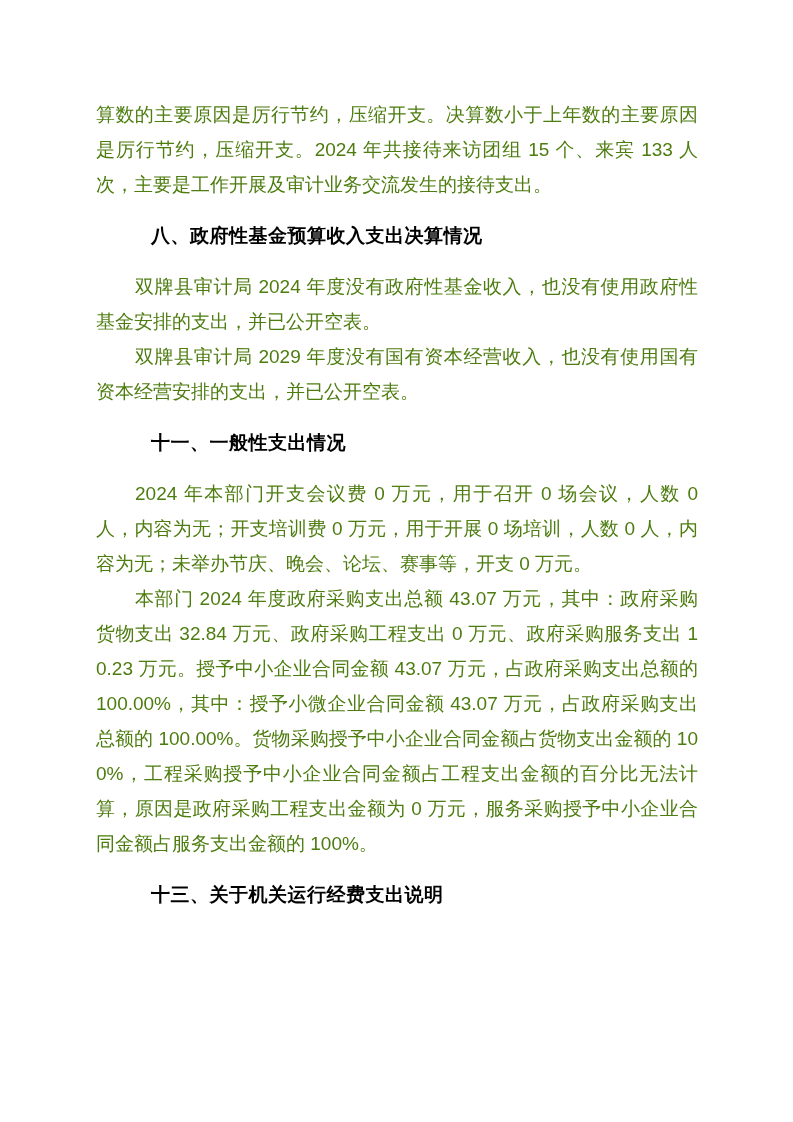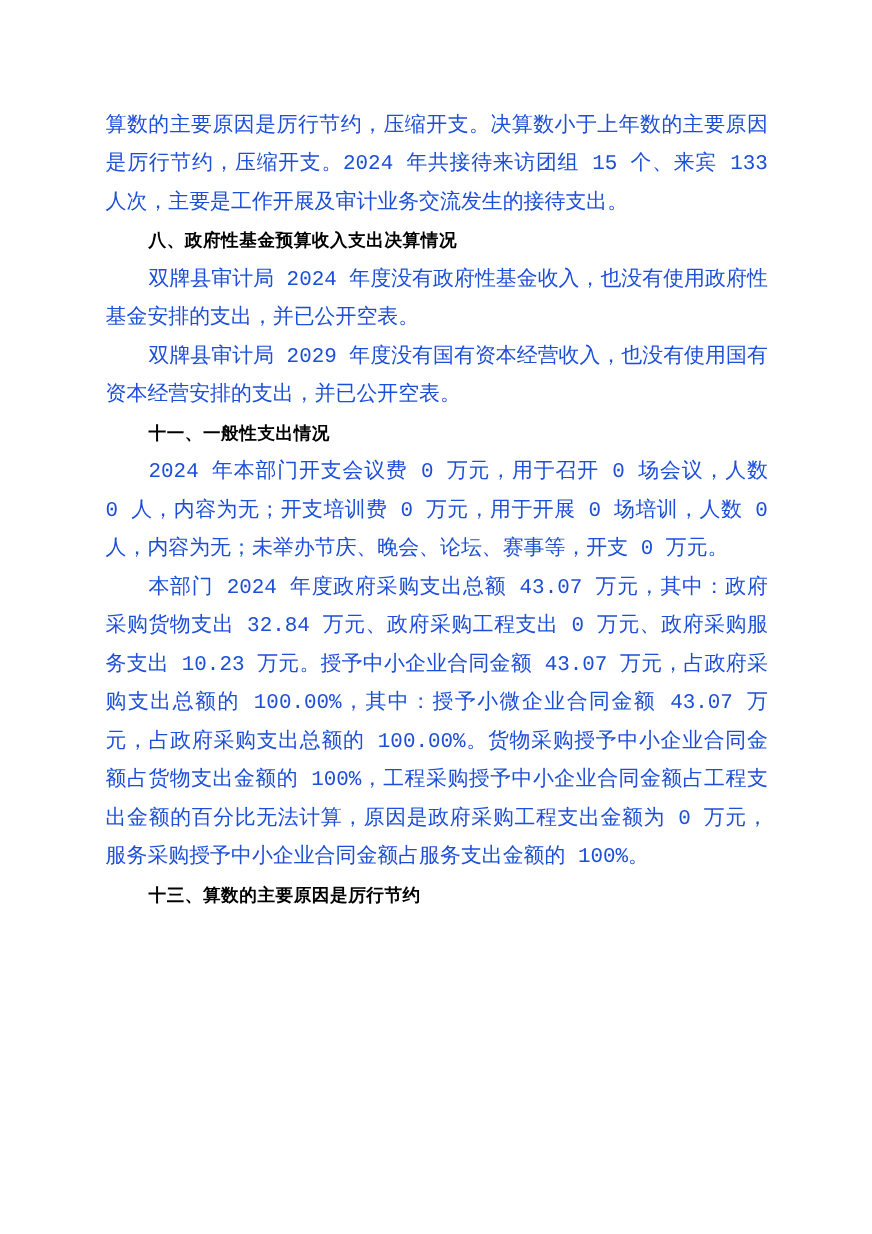--- a/index.html
+++ b/index.html
@@ -17,51 +17,51 @@
     color: #000000;
   }
   .content {
     position: absolute;
     left: 96px;
     top: 97px;
     width: 602px;
   }
   .para {
     margin: 0;
-    font-family: Liberation Mono, monospace;
+    font-family: Liberation Sans, sans-serif;
     font-size: 19px;
     line-height: 35px;
-    color: #1d4ed8;
+    color: #4d7c0f;
     text-align: justify;
     text-justify: inter-ideograph;
     word-break: break-all;
   }
   .para.indent {
     text-indent: 39px;
   }
   .heading {
-    margin: 0;
+    margin: 16px;
     font-family: "Liberation Sans", "DejaVu Sans", sans-serif;
     font-weight: 700;
-    font-size: 16px;
+    font-size: 19px;
     line-height: 35px;
     color: #000000;
     text-indent: 39px;
     letter-spacing: 0.5px;
     word-break: break-all;
   }
 </style>
 </head>
 <body>
 
 <div class="page">
   <div class="content">
 
   <p class="para">算数的主要原因是厉行节约，压缩开支。决算数小于上年数的主要原因是厉行节约，压缩开支。2024 年共接待来访团组 15 个、来宾 133 人次，主要是工作开展及审计业务交流发生的接待支出。</p>
       <h2 class="heading">八、政府性基金预算收入支出决算情况</h2>
       <p class="para indent">双牌县审计局 2024 年度没有政府性基金收入，也没有使用政府性基金安排的支出，并已公开空表。</p>
       <p class="para indent">双牌县审计局 2029 年度没有国有资本经营收入，也没有使用国有资本经营安排的支出，并已公开空表。</p>
       <h2 class="heading">十一、一般性支出情况</h2>
       <p class="para indent">2024 年本部门开支会议费 0 万元，用于召开 0 场会议，人数 0 人，内容为无；开支培训费 0 万元，用于开展 0 场培训，人数 0 人，内容为无；未举办节庆、晚会、论坛、赛事等，开支 0 万元。</p>
       <p class="para indent">本部门 2024 年度政府采购支出总额 43.07 万元，其中：政府采购货物支出 32.84 万元、政府采购工程支出 0 万元、政府采购服务支出 10.23 万元。授予中小企业合同金额 43.07 万元，占政府采购支出总额的 100.00%，其中：授予小微企业合同金额 43.07 万元，占政府采购支出总额的 100.00%。货物采购授予中小企业合同金额占货物支出金额的 100%，工程采购授予中小企业合同金额占工程支出金额的百分比无法计算，原因是政府采购工程支出金额为 0 万元，服务采购授予中小企业合同金额占服务支出金额的 100%。</p>
-      <h2 class="heading">十三、算数的主要原因是厉行节约</h2>
+      <h2 class="heading">十三、关于机关运行经费支出说明</h2>
     </div>
 </div>
 
 </body></html>

